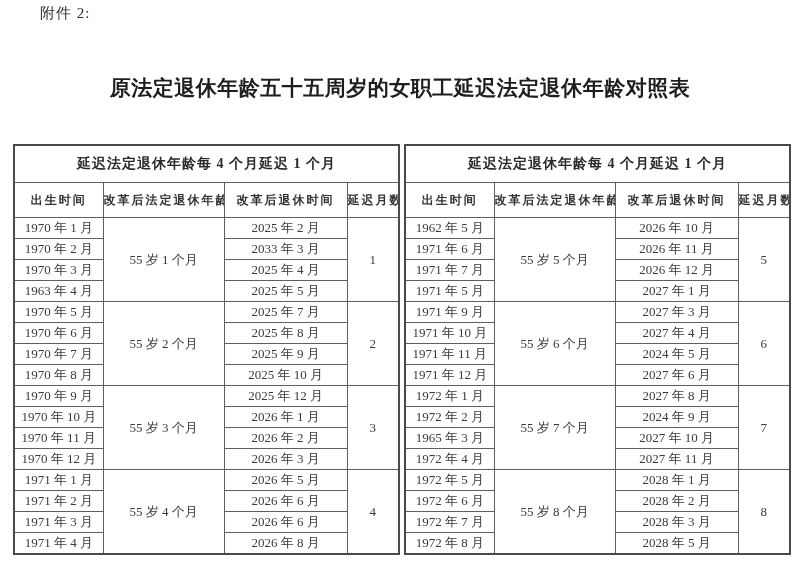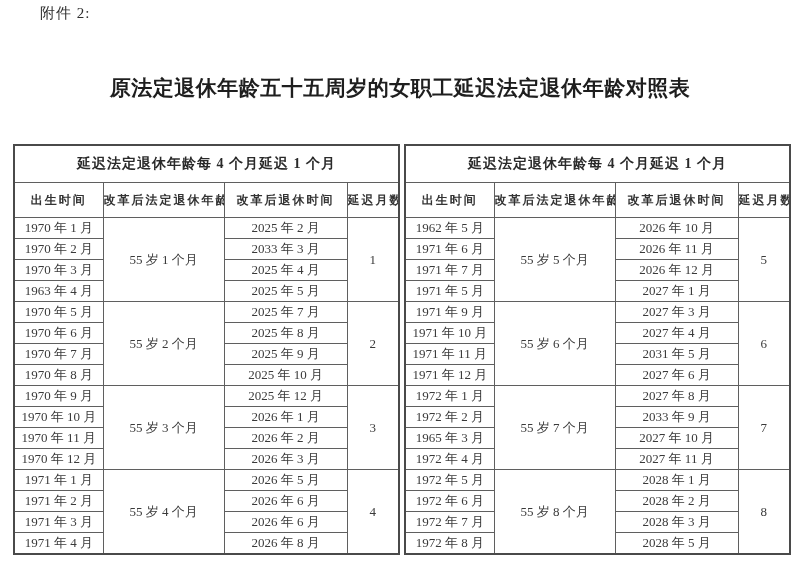--- a/index.html
+++ b/index.html
@@ -185,35 +185,35 @@
           <td class="c-age" rowspan="4">55 岁 6 个月</td>
           <td class="c-time">2027 年 3 月</td>
           <td class="c-delay" rowspan="4">6</td>
         </tr>
         <tr>
           <td class="c-birth">1971 年 10 月</td>
           <td class="c-time">2027 年 4 月</td>
         </tr>
         <tr>
           <td class="c-birth">1971 年 11 月</td>
-          <td class="c-time">2031 年 5 月</td>
+          <td class="c-time">2024 年 5 月</td>
         </tr>
         <tr>
           <td class="c-birth">1971 年 12 月</td>
           <td class="c-time">2027 年 6 月</td>
         </tr>
         <tr>
           <td class="c-birth">1972 年 1 月</td>
           <td class="c-age" rowspan="4">55 岁 7 个月</td>
           <td class="c-time">2027 年 8 月</td>
           <td class="c-delay" rowspan="4">7</td>
         </tr>
         <tr>
           <td class="c-birth">1972 年 2 月</td>
-          <td class="c-time">2033 年 9 月</td>
+          <td class="c-time">2024 年 9 月</td>
         </tr>
         <tr>
           <td class="c-birth">1965 年 3 月</td>
           <td class="c-time">2027 年 10 月</td>
         </tr>
         <tr>
           <td class="c-birth">1972 年 4 月</td>
           <td class="c-time">2027 年 11 月</td>
         </tr>
         <tr>

